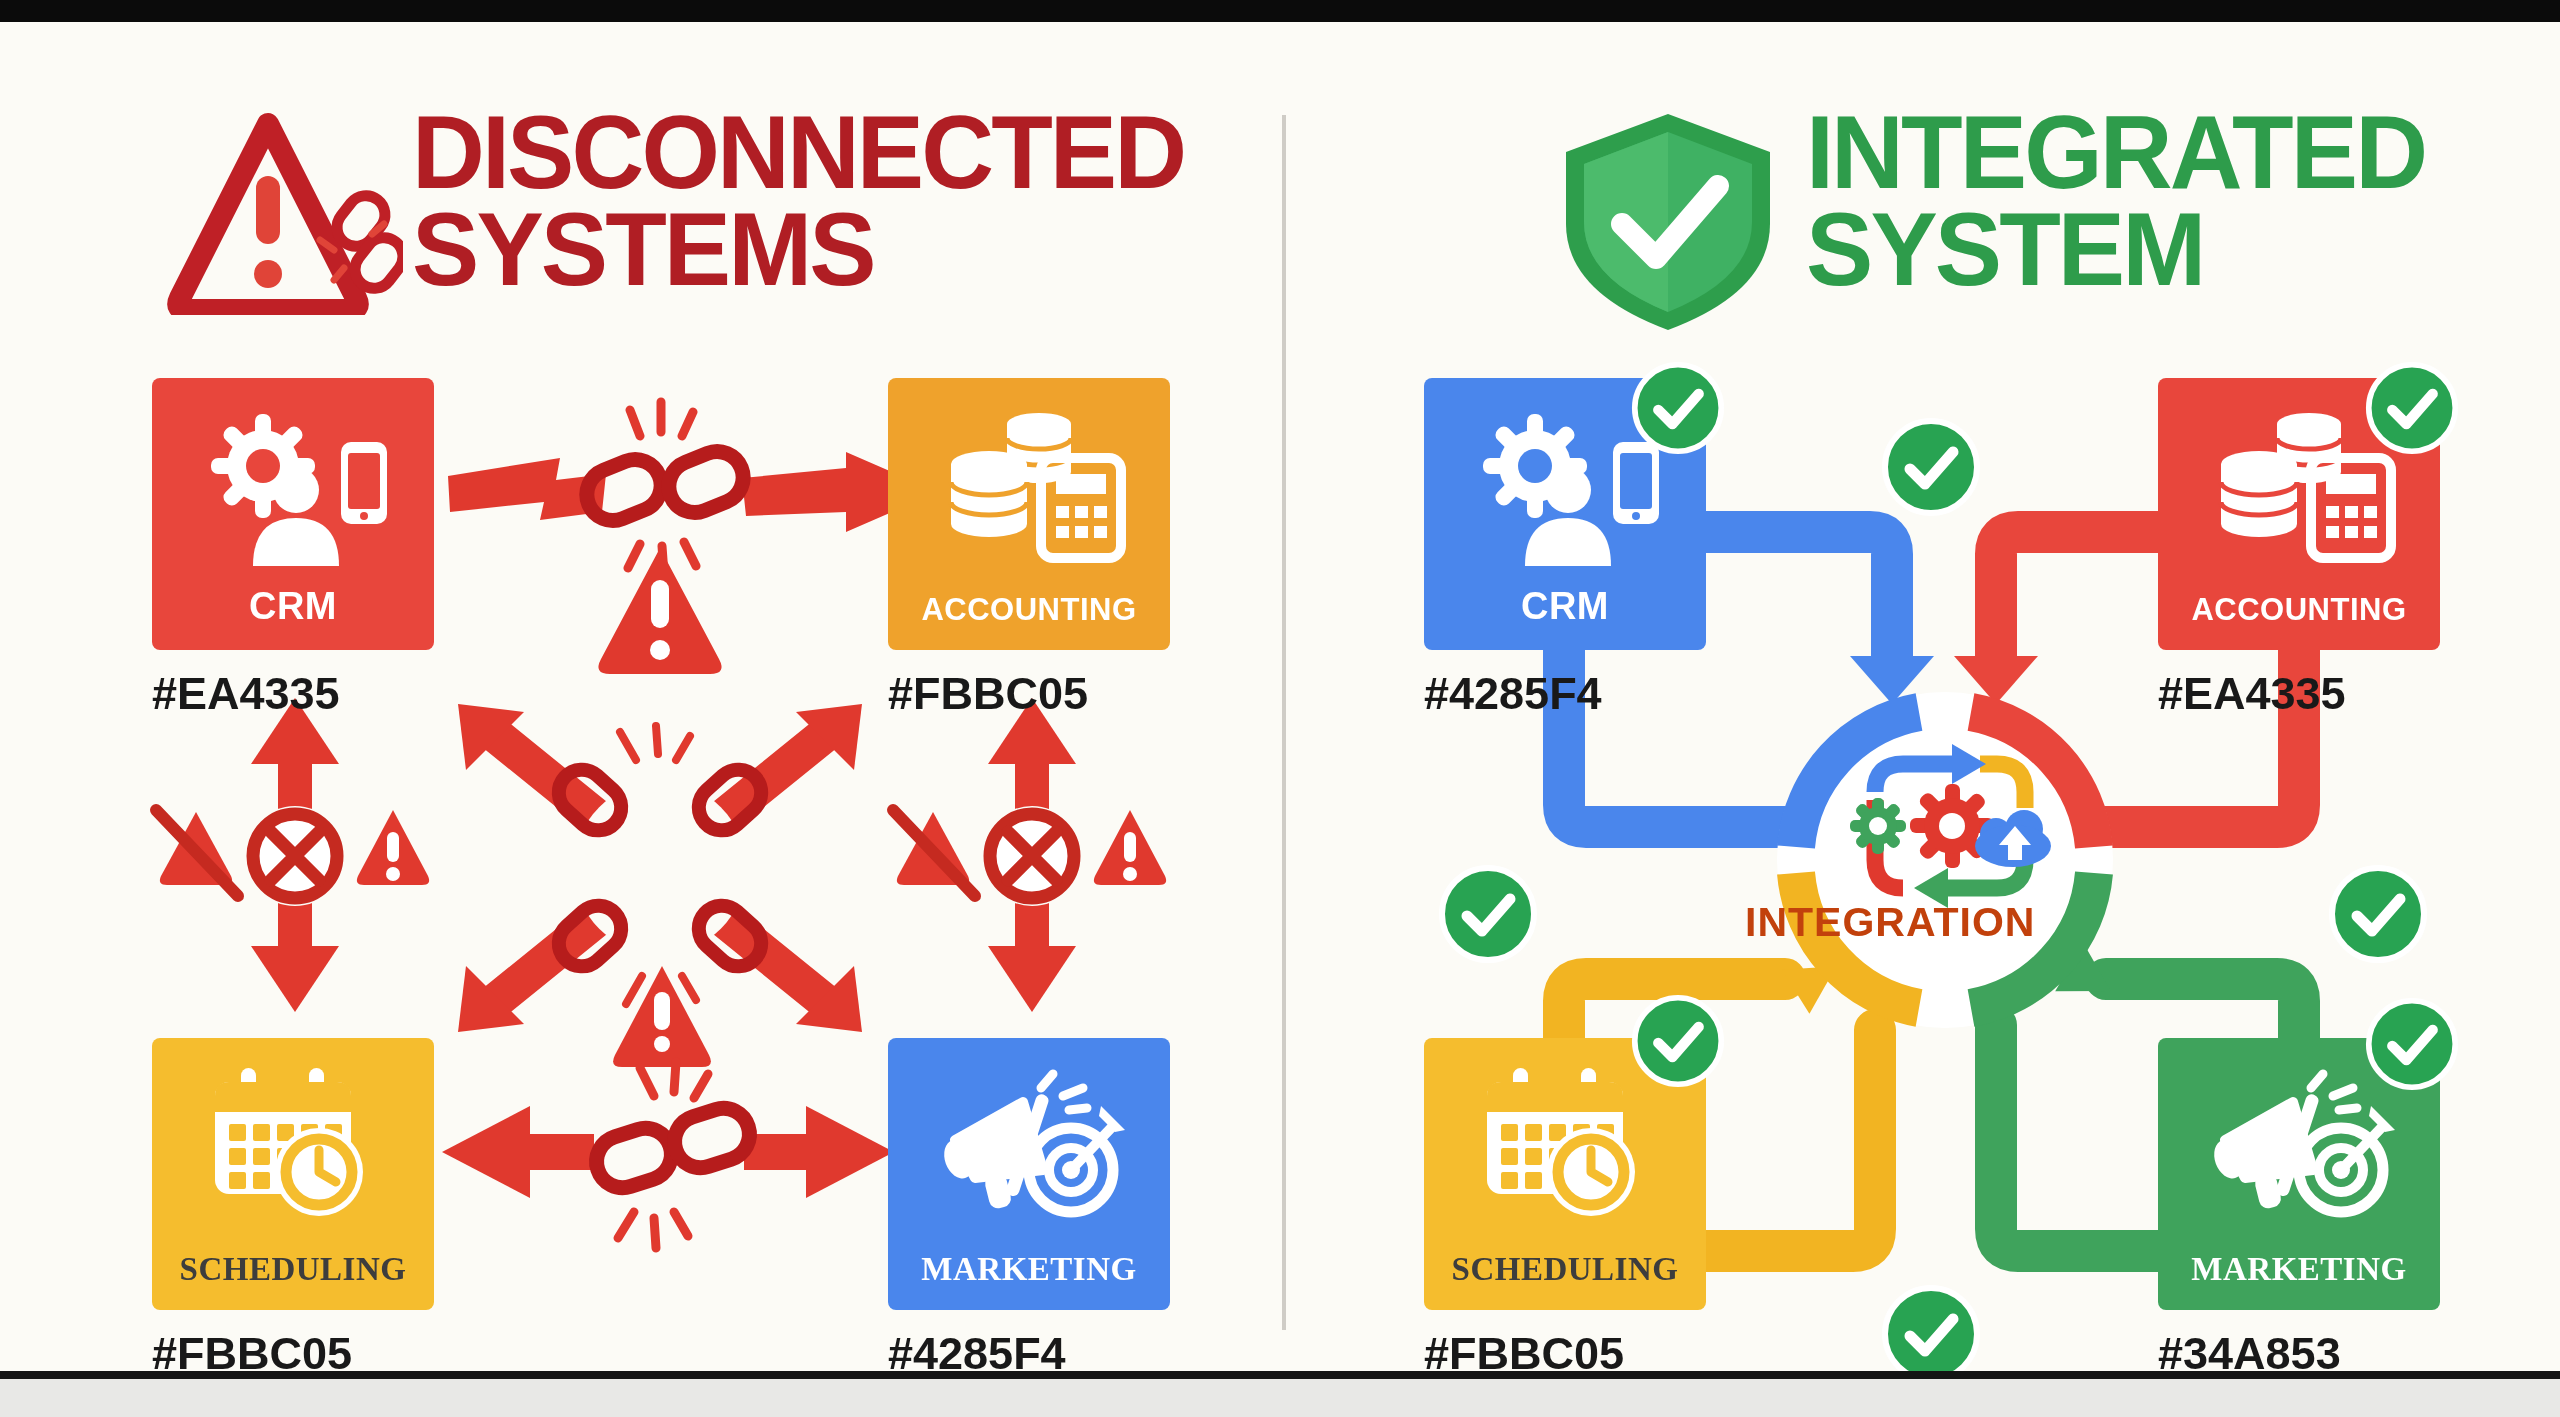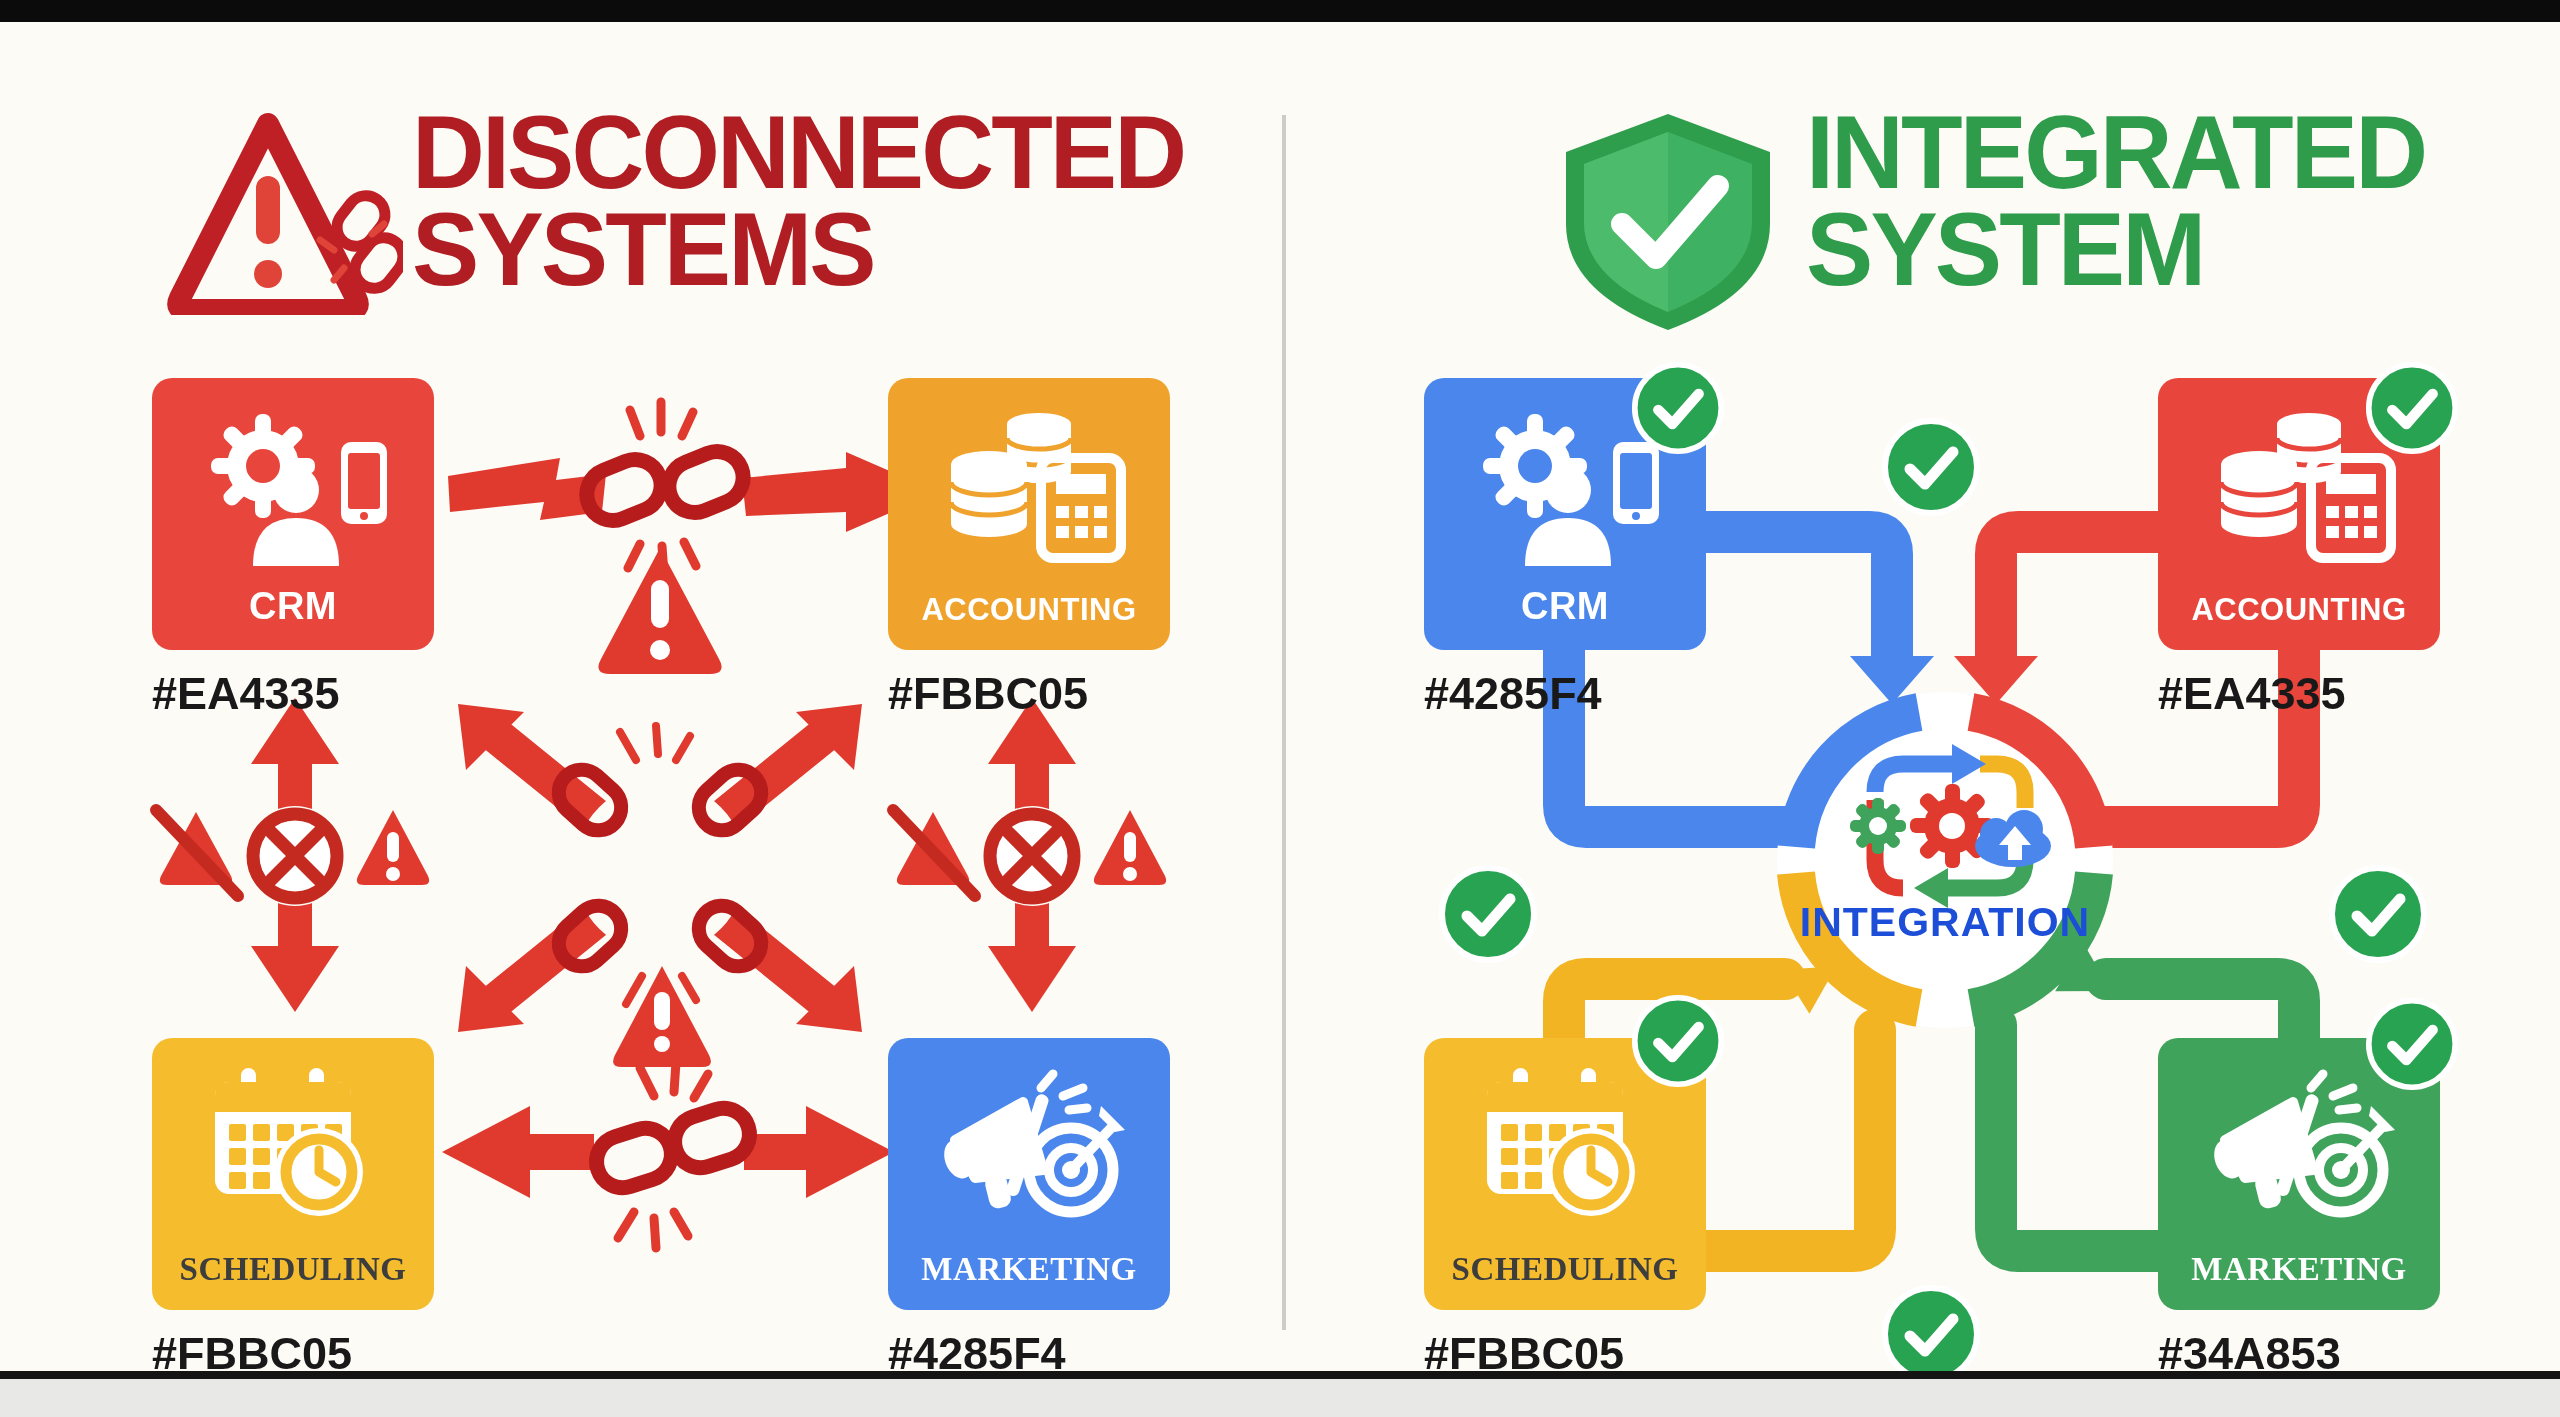--- a/index.html
+++ b/index.html
@@ -9,36 +9,36 @@
   .bottombar{position:absolute;left:0;bottom:0;width:2560px;height:8px;background:#141414;z-index:5;}
   .divider{position:absolute;left:1282px;top:115px;width:4px;height:1215px;background:#cfccc6;z-index:1;}
   .panel{position:absolute;inset:0;}
   .art{position:absolute;z-index:1;}
   .title{position:absolute;z-index:2;font-weight:bold;line-height:0.93;letter-spacing:-3px;
          transform:scaleX(.97);transform-origin:left top;font-size:104px;}
   .title .l1,.title .l2{display:block;}
   .title-left{left:412px;top:104px;color:#b01e24;}
   .title-right{left:1806px;top:104px;color:#2e9c4b;}
   .title-icon{position:absolute;z-index:2;}
-  .box{position:absolute;width:282px;height:272px;border-radius:20px;z-index:2;}
+  .box{position:absolute;width:282px;height:272px;border-radius:8px;z-index:2;}
   .c-red{background:#e8463c;color:#e8463c;}
   .c-orange{background:#efa22c;color:#efa22c;}
   .c-yellow{background:#f5bd2e;color:#f5bd2e;}
   .c-blue{background:#4a86ec;color:#4a86ec;}
   .c-green{background:#3fa35c;color:#3fa35c;}
   .box .icon{position:absolute;left:50%;top:28px;transform:translateX(-50%);width:200px;height:160px;}
   .box .label{position:absolute;left:0;right:0;bottom:22px;text-align:center;font-weight:bold;
               color:#fff;font-size:38px;letter-spacing:.5px;}
   .label.small{font-size:31px;}
   .label.mid{font-size:33px;font-family:Liberation Serif, serif;}
   .label.dark{color:#3d3d3d;}
   .hex{position:absolute;width:282px;font-size:45px;font-weight:bold;color:#191919;z-index:2;}
   .check{position:absolute;z-index:4;}
-  .hub-text{position:absolute;left:1745px;top:900px;width:400px;text-align:center;z-index:2;
-            font-weight:bold;color:#1d4ed8;font-size:41px;line-height:1.12;letter-spacing:1px;}
+  .hub-text{position:absolute;left:1745px;top:900px;width:400px;text-align:left;z-index:2;
+            font-weight:bold;color:#c2410c;font-size:41px;line-height:1.12;letter-spacing:1px;}
   .hub-text span{display:block;}
 </style>
 </head>
 <body>
 
 <svg width="0" height="0" style="position:absolute" aria-hidden="true">
 <defs>
 <symbol id="sym-crm" viewBox="0 0 200 160">
   <g fill="#fff">
     <rect x="18" y="52" width="104" height="16" rx="7"></rect>

